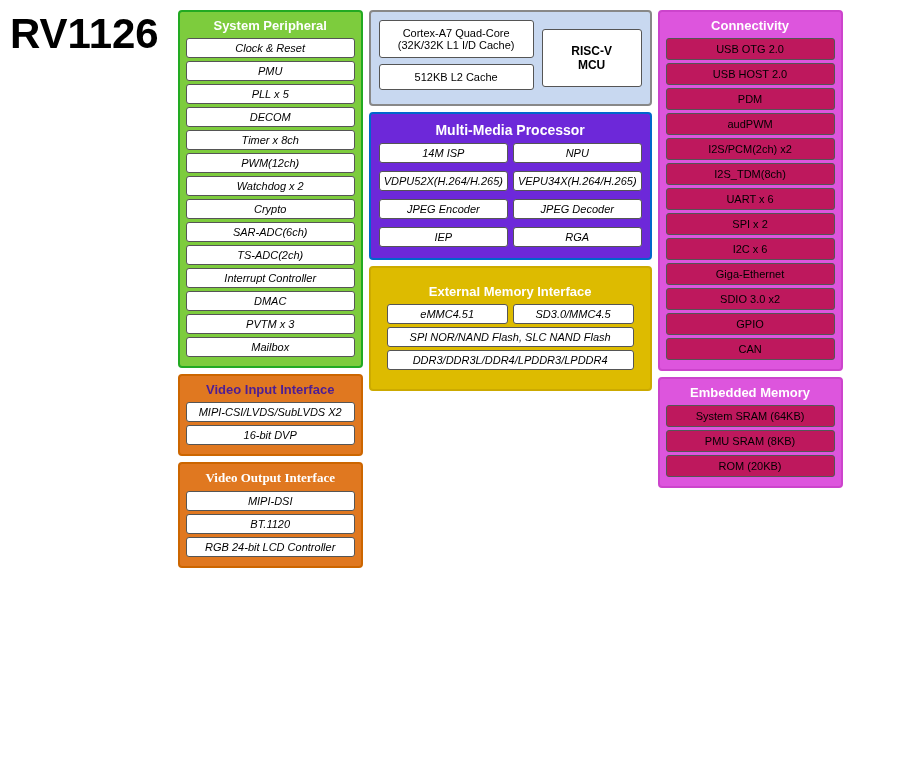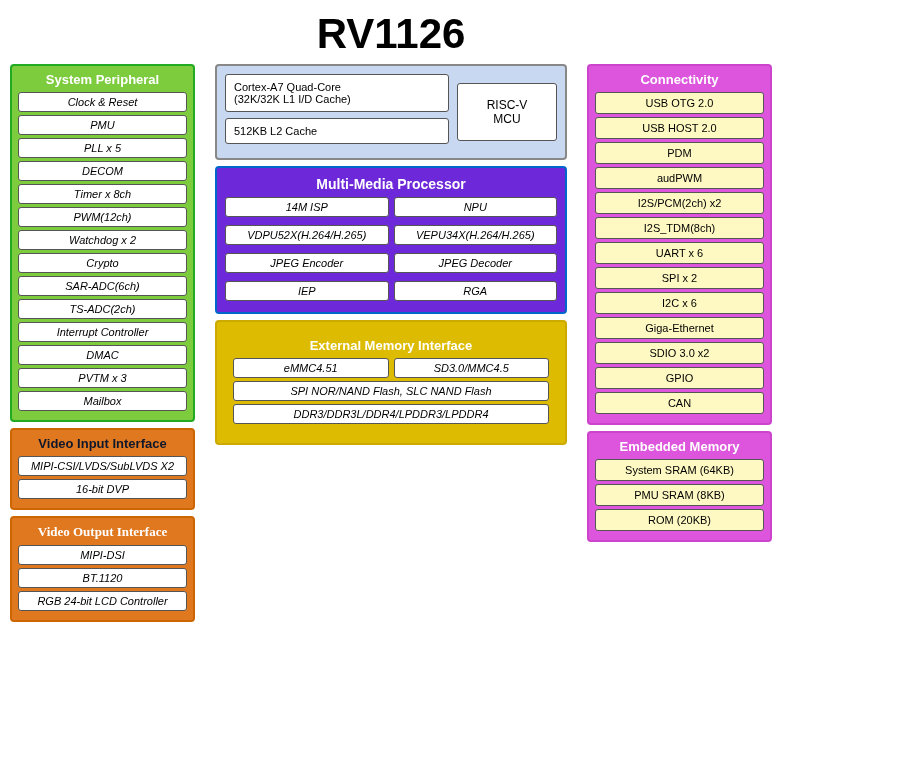--- a/index.html
+++ b/index.html
@@ -9,35 +9,35 @@
       width: 916px;
       height: 776px;
       overflow: hidden;
       position: relative;
     }
     .page {
       width: 782px;
       height: 776px;
       padding: 10px;
       display: flex;
-      flex-direction: column;
     }
     .title {
       text-align: center;
       font-size: 42px;
       font-weight: bold;
       color: #000;
       margin-bottom: 6px;
     }
     .main-grid {
       display: grid;
       grid-template-columns: 185px 1fr 185px;
       grid-template-rows: auto;
-      gap: 20px;
+      gap: 6px;
       flex: 1;
+      margin-left: 19px;
     }
     
     .panel {
       border: 2.5px solid;
       border-radius: 4px;
       padding: 6px;
     }
     .panel-title {
       font-weight: bold;
       font-size: 13px;
@@ -64,21 +64,21 @@
     .sys-peripheral {
       border-color: #22aa22;
       background: #7dcc3d;
     }
     .sys-peripheral .panel-title { color: #fff; }
     
     .video-input {
       border-color: #cc6600;
       background: #e07820;
     }
-    .video-input .panel-title { color: #0f172a; }
+    .video-input .panel-title { color: #4c1d95; }
     
     .video-output {
       border-color: #cc6600;
       background: #e07820;
     }
     .video-output .panel-title { color: #fff; font-family: Liberation Serif, serif; }
     
     .mid-col {
       display: flex;
       flex-direction: column;
@@ -95,29 +95,30 @@
       align-items: center;
     }
     .cpu-left { flex: 1; }
     .cpu-right { flex: 0 0 100px; }
     .cpu-box {
       border: 1.5px solid #555;
       background: #fff;
       border-radius: 3px;
       padding: 6px 8px;
       font-size: 11px;
+      text-align: center;
       margin-bottom: 6px;
     }
     .risc-box {
       border: 1.5px solid #555;
       background: #fff;
       border-radius: 3px;
       padding: 14px 8px;
       font-size: 12px;
-      font-weight: normal;
+      font-weight: bold;
       text-align: center;
     }
     
     .multimedia-panel {
       border: 2.5px solid #0066cc;
       background: #6d28d9;
       border-radius: 4px;
       padding: 8px;
     }
     .multimedia-panel .panel-title { color: #fff; font-size: 14px; }
@@ -149,21 +150,21 @@
     }
     .connectivity .panel-title { color: #fff; }
     
     .embedded-mem {
       border-color: #cc44cc;
       background: #dd55dd;
       border-radius: 4px;
     }
     .embedded-mem .panel-title { color: #fff; }
     .item-box-wide {
-      background: #fef9c3;
+      background: #be185d;
       border: 1.5px solid #555;
       border-radius: 3px;
       text-align: center;
       font-size: 11px;
       padding: 4px;
       margin-bottom: 3px;
     }
   </style>
 </head>
 <body>

